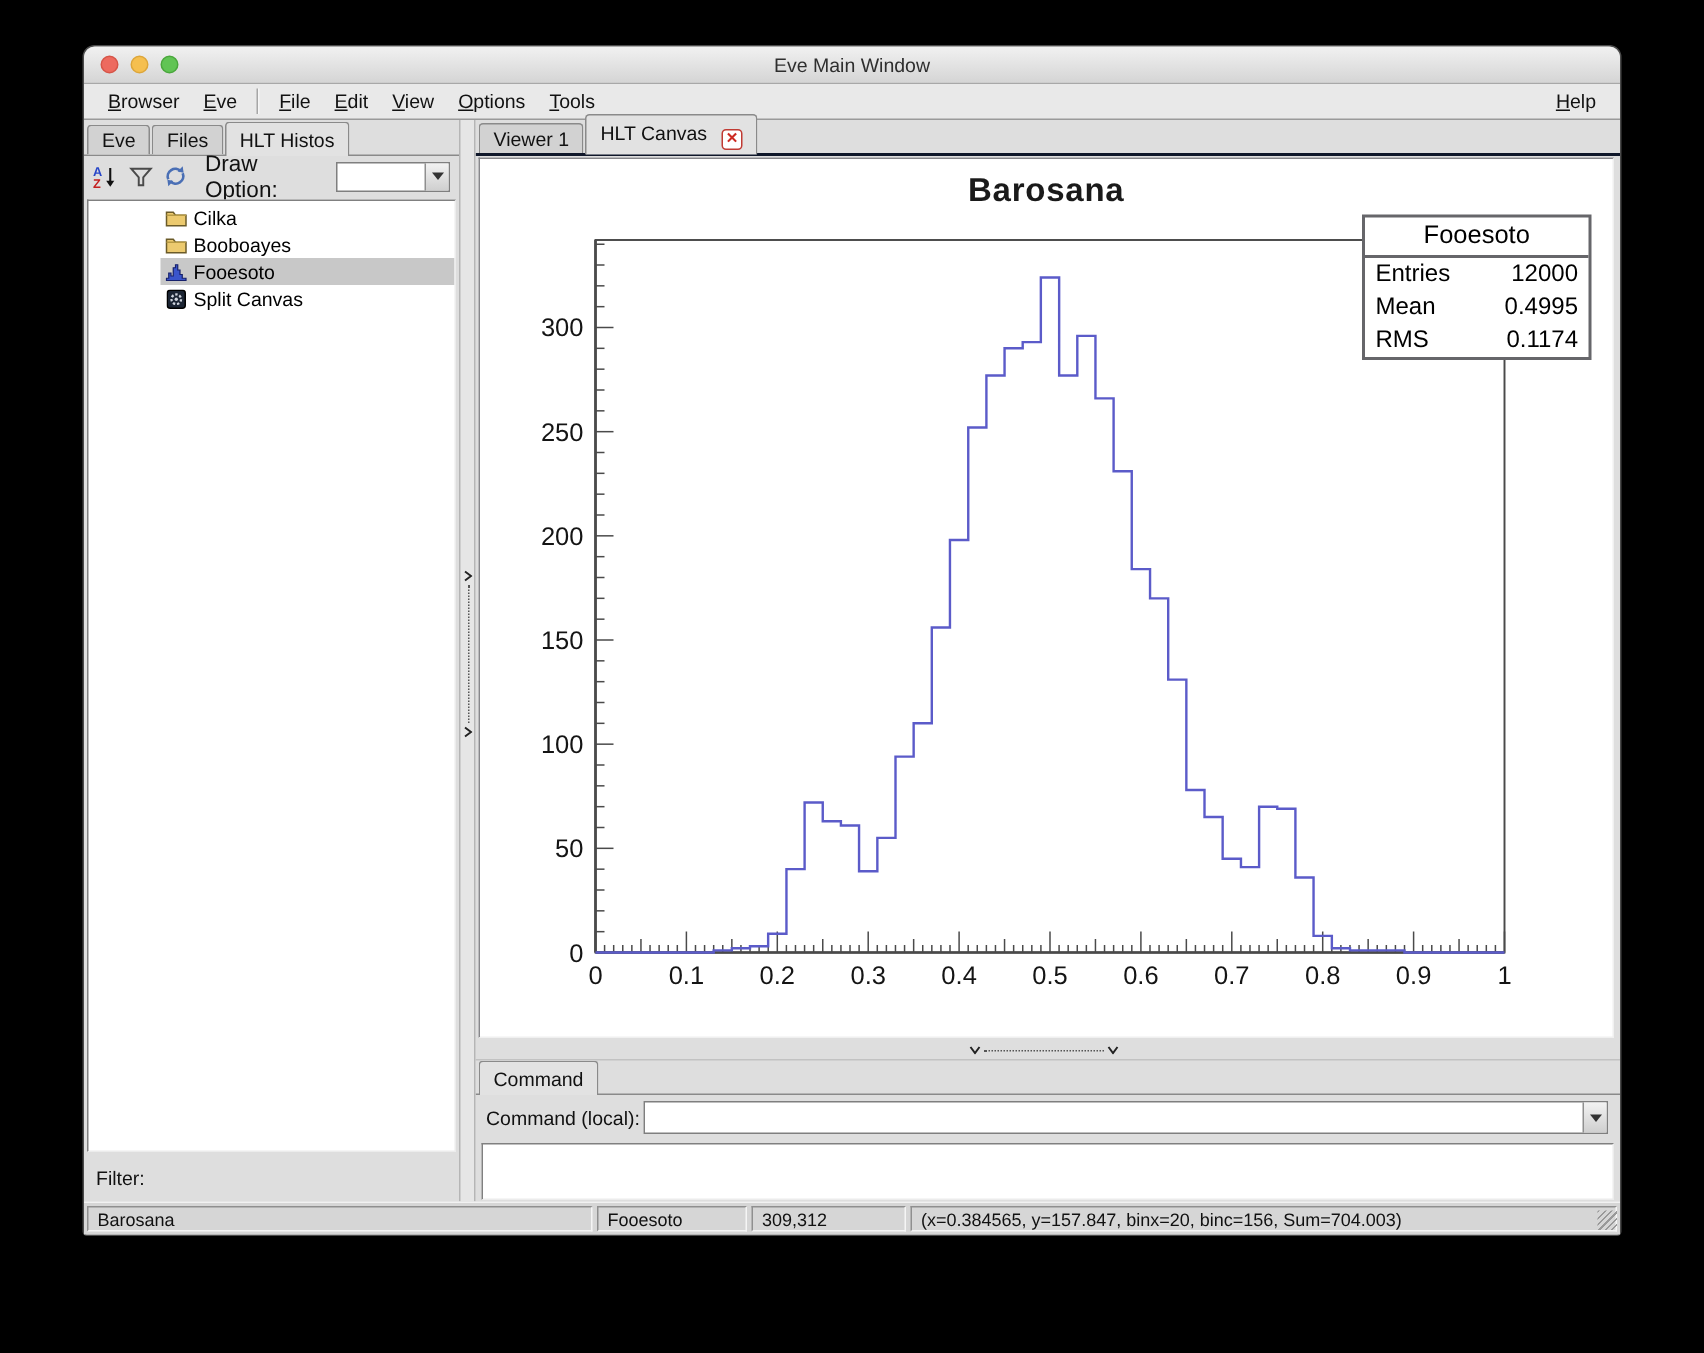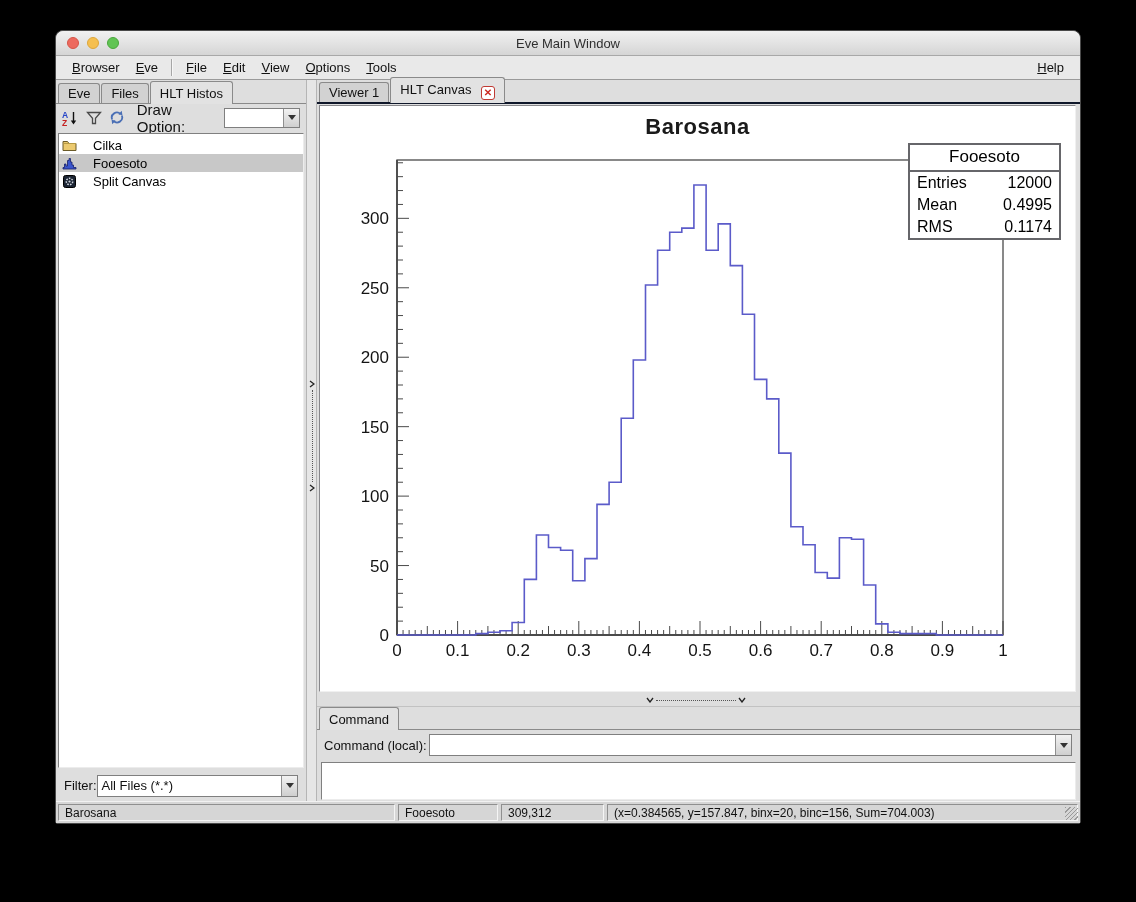--- a/index.html
+++ b/index.html
@@ -44,21 +44,21 @@
   .toolbar .lbl{font-size:15px;color:#111;margin-left:4px;}
   .combo{display:flex;height:20px;border:1px solid #7f7f7f;background:#fff;}
   .combo .combo-field{flex:1;font-size:13px;color:#111;padding:2px 4px 0;white-space:nowrap;overflow:hidden;}
   .combo .combo-btn{width:16px;background:linear-gradient(#f2f2f2,#cfcfcf);border-left:1px solid #8f8f8f;
     display:flex;align-items:center;justify-content:center;}
   .tri-down{width:0;height:0;border-left:4px solid transparent;border-right:4px solid transparent;border-top:5px solid #333;}
   .draw-combo{width:82px;}
 
   .listbox{flex:1;margin:2px 2px 2px 2px;background:#fff;
     border:1px solid;border-color:#808080 #ececec #ececec #808080;overflow:hidden;padding-top:2px;}
-  .tree-item{height:18px;display:flex;align-items:center;gap:16px;padding:0 2px 0 3px;font-size:13px;color:#000;}
+  .tree-item{height:18px;display:flex;align-items:center;gap:4px;padding:0 2px 0 3px;font-size:13px;color:#000;margin-left:48px;}
   .tree-item.selected{background:#c8c8c8;}
   .tree-icon{width:15px;height:14px;flex:0 0 15px;display:flex;align-items:center;justify-content:center;}
 
   .filter-row{height:31px;flex:0 0 31px;display:flex;align-items:center;padding:0 8px;gap:0;background:#dedede;}
   .filter-row .lbl{font-size:13px;color:#111;}
   .filter-combo{flex:1;height:22px;}
 
   
   .vsplitter{width:11px;flex:0 0 11px;background:#e6e6e6;border-left:1px solid #b5b5b5;border-right:1px solid #b5b5b5;position:relative;}
   .vhandle{position:absolute;left:1px;top:300px;height:112px;width:8px;display:flex;flex-direction:column;align-items:center;}
@@ -179,20 +179,29 @@
         <div class="listbox">
           <div class="tree-item">
             <span class="tree-icon">
               <svg width="15" height="13" viewBox="0 0 15 13">
                   <path d="M1 2.5 H5.5 L7 4.5 H14 V11.5 H1 Z" fill="#ecca6f" stroke="#6b5b28" stroke-width="1"></path>
                   <path d="M1 4.5 H14" stroke="#b69a45" stroke-width="1"></path>
                 </svg>
             </span>
             <span>Cilka</span>
           </div>
+          <div class="tree-item">
+            <span class="tree-icon">
+              <svg width="15" height="13" viewBox="0 0 15 13">
+                  <path d="M1 2.5 H5.5 L7 4.5 H14 V11.5 H1 Z" fill="#ecca6f" stroke="#6b5b28" stroke-width="1"></path>
+                  <path d="M1 4.5 H14" stroke="#b69a45" stroke-width="1"></path>
+                </svg>
+            </span>
+            <span>Booboayes</span>
+          </div>
           <div class="tree-item selected">
             <span class="tree-icon">
               <svg width="15" height="13" viewBox="0 0 15 13">
                   <path d="M1 12 V10.5 H2.5 V7 H4 V9 H5.5 V3.5 H7 V1.5 H8.5 V5 H10 V8 H11.5 V10.5 H14 V12 Z" fill="#3a55cc" stroke="#16206b" stroke-width="0.8"></path>
                 </svg>
             </span>
             <span>Fooesoto</span>
           </div>
           <div class="tree-item">
             <span class="tree-icon">
@@ -201,26 +210,20 @@
                   <circle cx="6.5" cy="6.5" r="3.2" fill="none" stroke="#cfd4dd" stroke-width="1.5" stroke-dasharray="1.6 1.2"></circle>
                   <circle cx="6.5" cy="6.5" r="1.1" fill="#cfd4dd"></circle>
                 </svg>
             </span>
             <span>Split Canvas</span>
           </div>
         </div>
 
         <div class="filter-row">
           <span class="lbl">Filter:</span>
-          <div class="combo filter-combo">
-            <div class="combo-field">All Files (*.*)</div>
-            <div class="combo-btn">
-              <span class="tri-down"></span>
-            </div>
-          </div>
         </div>
       </div>
 
       <div class="vsplitter">
         <div class="vhandle">
           <svg width="6" height="8" viewBox="0 0 6 8">
               <polyline points="1,1 5,4 1,7" fill="none" stroke="#222" stroke-width="1.3"></polyline>
             </svg>
           <div class="dots"></div>
           <svg width="6" height="8" viewBox="0 0 6 8">

